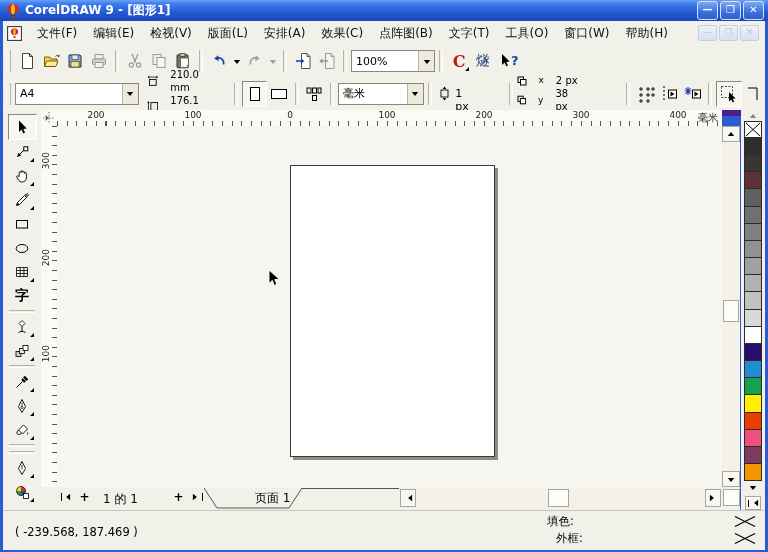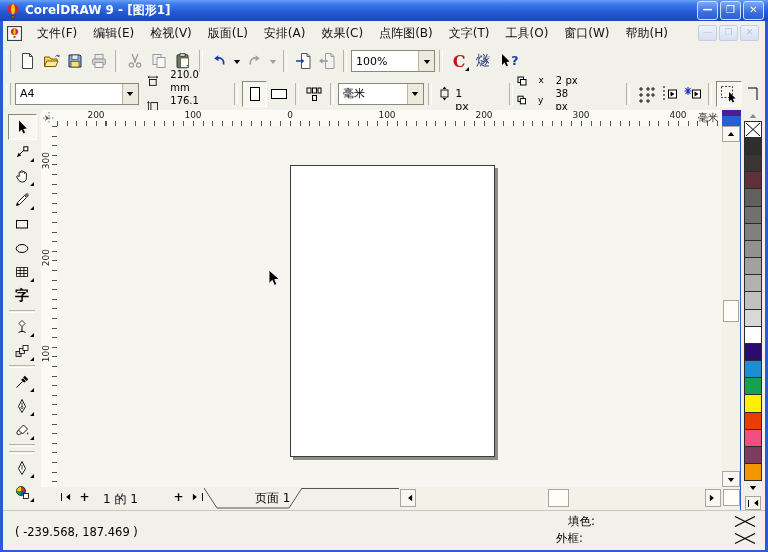--- a/index.html
+++ b/index.html
@@ -106,21 +106,21 @@
   .hscroll{position:absolute;left:359px;top:2px;width:321px;height:18px;background:#f3f1e8;}
   .hscroll .sbtn{position:absolute;top:0;width:16px;height:18px;}
   .hthumb{position:absolute;left:148px;top:0;width:21px;height:18px;background:#fdfcf8;
     border:1px solid #a9a79a;box-sizing:border-box;}
   .cornerbox{position:absolute;right:0;top:2px;width:17px;height:17px;background:#fdfcf8;
     border:1px solid #a9a79a;box-sizing:border-box;}
   
   .statusbar{position:absolute;left:3px;right:3px;top:510px;height:39px;background:#f1f0e9;
     border-top:1px solid #c9c7ba;font-size:11.5px;color:#000;}
   .coords{position:absolute;left:12px;top:14px;}
-  .srow1{position:absolute;left:565px;top:3px;}
+  .srow1{position:absolute;left:544px;top:3px;}
   .srow2{position:absolute;left:553px;top:20px;}
   .sx1{position:absolute;left:730px;top:4px;}
   .sx2{position:absolute;left:730px;top:21px;}
   svg{display:block;}
 </style>
 </head>
 <body>
 
 <div class="win">
 

